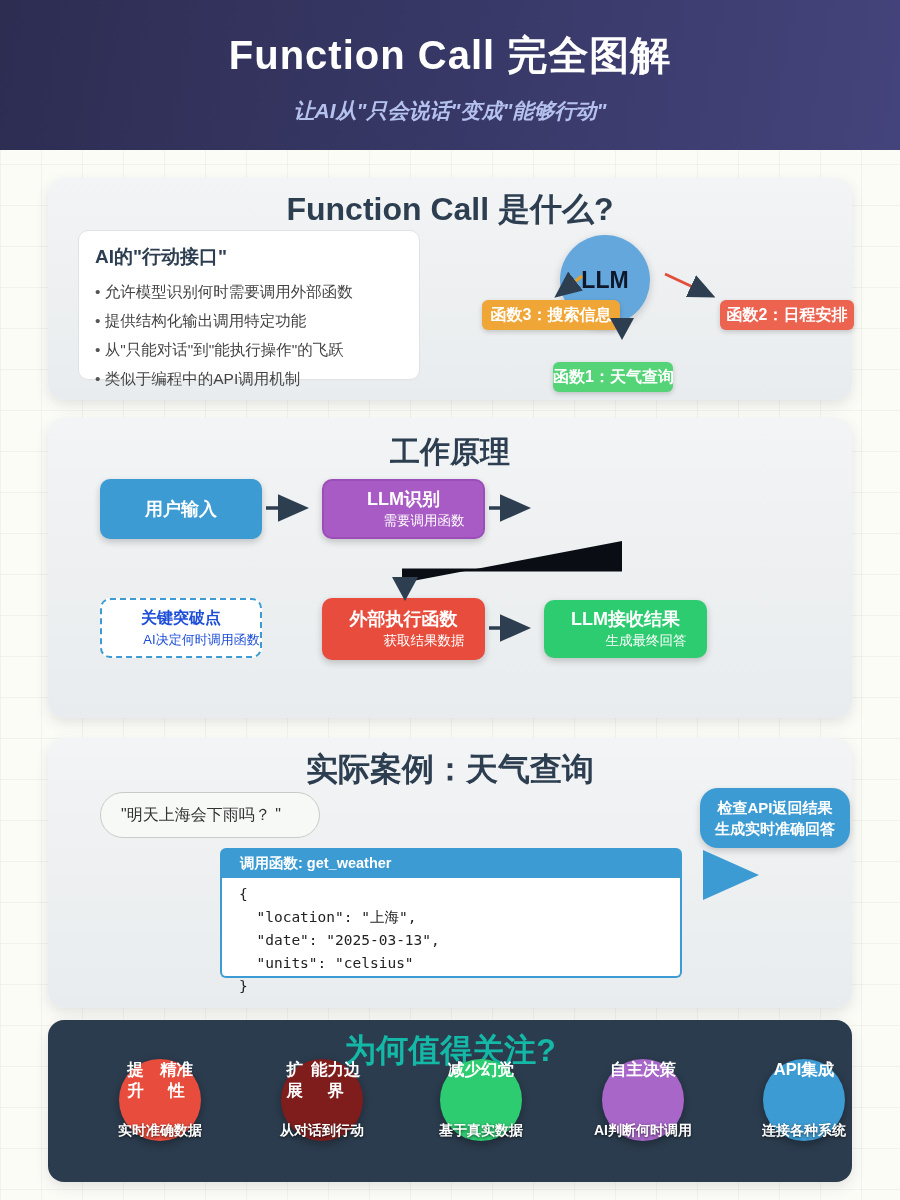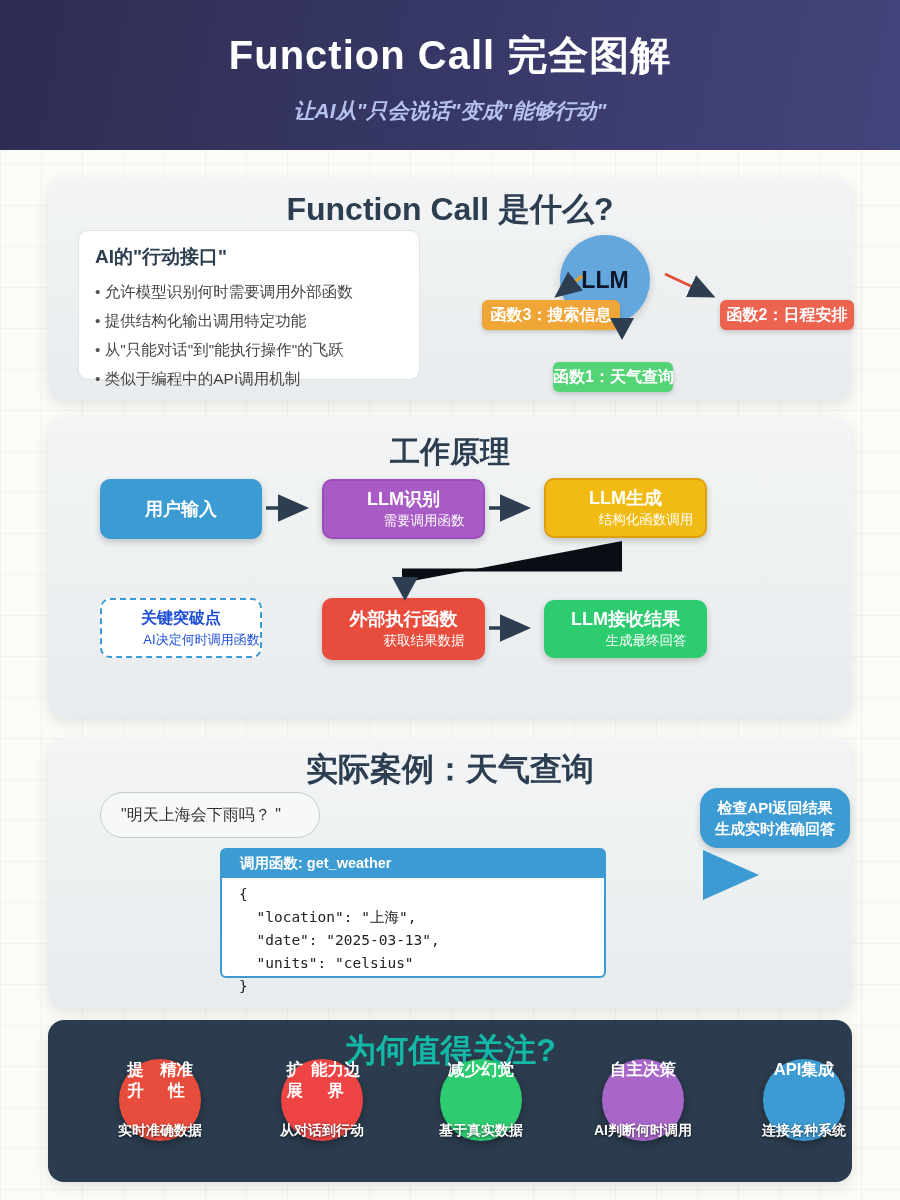--- a/index.html
+++ b/index.html
@@ -88,21 +88,21 @@
     position:absolute; left:52px; top:54px; width:220px; height:46px;
     background:#f7f9f6; border:1.5px solid #c6cdc6; border-radius:23px;
     font-size:16px; color:#333; line-height:43px; padding-left:20px; white-space:nowrap;
   }
   .api-note {
     position:absolute; left:652px; top:50px; width:150px; height:60px; border-radius:18px;
     color:#fff; font-size:15px; font-weight:700; text-align:center;
     display:flex; flex-direction:column; justify-content:center; line-height:21px;
     box-shadow:0 3px 7px rgba(0,0,0,0.18);
   }
-  .code-box { position:absolute; left:172px; top:110px; width:386px; }
+  .code-box { position:absolute; left:172px; top:110px; width:462px; }
   .code-header {
     height:30px; border-radius:6px 6px 0 0; color:#fff; font-size:14.5px;
     font-weight:700; line-height:30px; padding-left:20px;
   }
   .code-body {
     height:100px; background:#ffffff; border:2px solid #3d9bd3; border-top:none;
     border-radius:0 0 6px 6px; overflow:visible;
   }
   .code-body .code-line {
     font-family:"DejaVu Sans Mono","Liberation Mono",monospace;
@@ -175,24 +175,20 @@
 
     <div class="flow-box" style="left: 52px; top: 61px; width: 162px; background: rgb(61, 155, 211);">
       <div class="flow-single">用户输入</div>
     </div>
 
     <div class="flow-box box-purple" style="left: 274px; top: 61px; background: rgb(168, 91, 196);">
       <div class="flow-title">LLM识别</div>
       <div class="flow-sub">需要调用函数</div>
     </div>
 
-    <div class="flow-box box-yellow" style="left: 496px; top: 60px; background: rgb(242, 187, 19);">
-      <div class="flow-title">LLM生成</div>
-      <div class="flow-sub">结构化函数调用</div>
-    </div>
 
     <div class="flow-box dashed-box" style="left:52px; top:180px; width:162px;">
       <div class="flow-title">关键突破点</div>
       <div class="flow-sub">AI决定何时调用函数</div>
     </div>
 
     <div class="flow-box" style="left: 274px; top: 180px; height: 62px; background: rgb(231, 76, 60);">
       <div class="flow-title">外部执行函数</div>
       <div class="flow-sub">获取结果数据</div>
     </div>
@@ -244,21 +240,21 @@
 
   <div class="card" id="card4">
     <h2>为何值得关注?</h2>
 
     <div class="benefit-circle" style="left: 71px; background: rgb(231, 76, 60);">
       <div>提升</div>
       <div>精准性</div>
     </div>
     <div class="benefit-sub" style="left:32px;">实时准确数据</div>
 
-    <div class="benefit-circle" style="left: 233px; background: #ef4444;">
+    <div class="benefit-circle" style="left: 233px; background: #7f1d1d;">
       <div>扩展</div>
       <div>能力边界</div>
     </div>
     <div class="benefit-sub" style="left:194px;">从对话到行动</div>
 
     <div class="benefit-circle" style="left: 392px; background: rgb(46, 204, 113);">
       <div>减少</div>
       <div>幻觉</div>
     </div>
     <div class="benefit-sub" style="left:353px;">基于真实数据</div>

